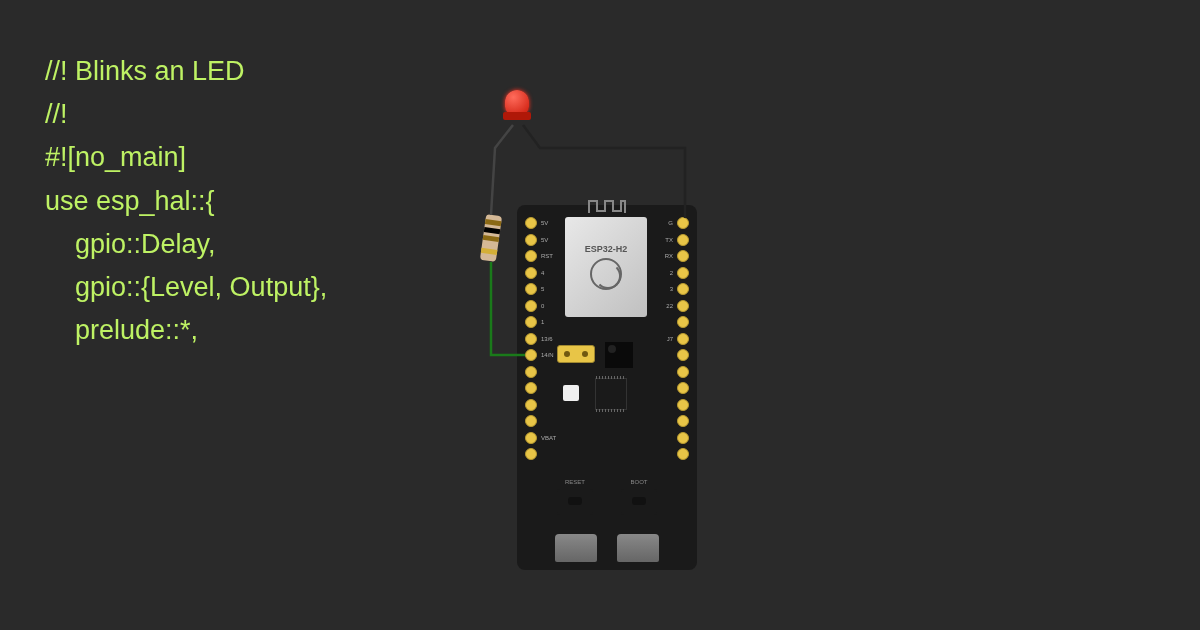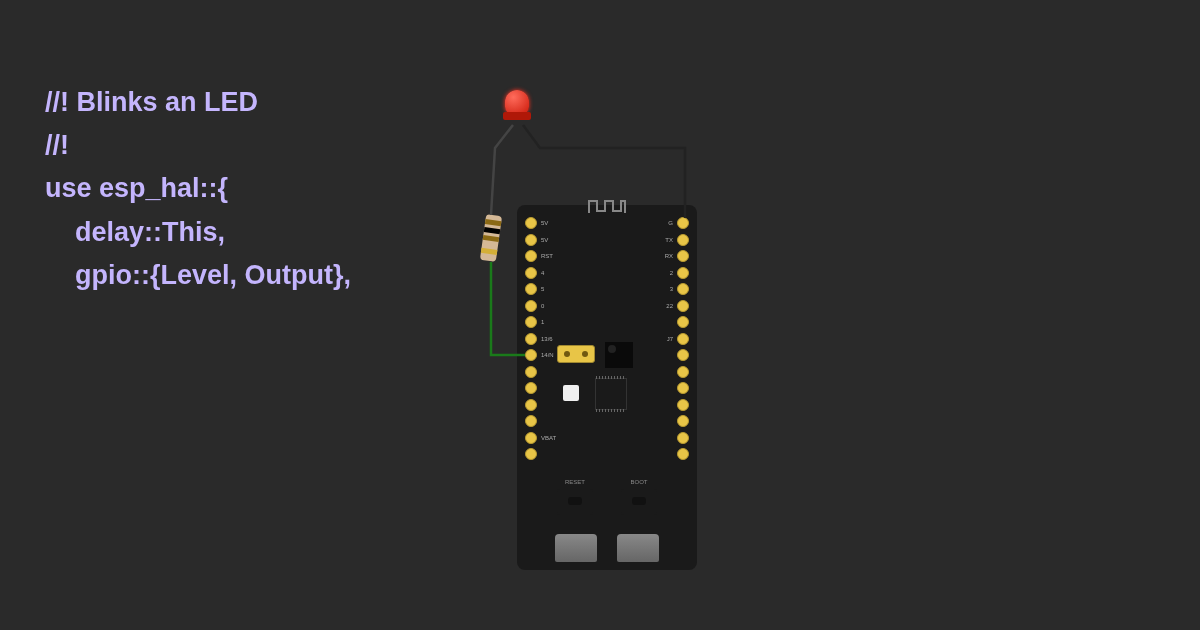--- a/index.html
+++ b/index.html
@@ -11,23 +11,22 @@
       color: #999;
       position: relative;
       overflow: hidden;
     }
     .code-panel {
       position: absolute;
       left: 45px;
       top: 50px;
       font-size: 27px;
       line-height: 1.6;
-      color: #c4b5fd;
-      font-weight: 700;
-      margin-top: 31px;
+      color: #bef264;
+      font-weight: 400;
     }
     .code-line { white-space: pre; }
     .simulator {
       position: absolute;
       left: 455px;
       top: 90px;
       width: 280px;
       height: 420px;
     }
     .led {
@@ -290,24 +289,26 @@
       border-radius: 4px 4px 2px 2px;
     }
   </style>
 </head>
 <body>
 
 <div class="code-panel">
   <div class="code-line">//! Blinks an LED</div>
   <div class="code-line">//!</div>
   <div class="code-line"></div>
+  <div class="code-line">#![no_main]</div>
   <div class="code-line"></div>
   <div class="code-line">use esp_hal::{</div>
-  <div class="code-line">    delay::This,</div>
+  <div class="code-line">    gpio::Delay,</div>
   <div class="code-line">    gpio::{Level, Output},</div>
+  <div class="code-line">    prelude::*,</div>
 </div>
 
 <div class="simulator">
 
   <svg class="wire" style="left:0;top:0;width:280px;height:420px;position:absolute;z-index:1">
     <path d="M 58 35 L 40 58 L 36 125" stroke="#444" stroke-width="2.5"></path>
     <path d="M 68 35 L 85 58 L 230 58 L 230 128" stroke="#222" stroke-width="2.5"></path>
     <path d="M 36 172 L 36 265 L 70 265" stroke="#1a7a1a" stroke-width="2.5"></path>
   </svg>
 
@@ -396,20 +397,24 @@
       <div class="pin-label">J7</div>
       <div class="pin-label"></div>
       <div class="pin-label"></div>
       <div class="pin-label"></div>
       <div class="pin-label"></div>
       <div class="pin-label"></div>
       <div class="pin-label"></div>
       <div class="pin-label"></div>
     </div>
 
+    <div class="metal-shield">
+      <div class="shield-label">ESP32-H2</div>
+      <div class="esp-logo"></div>
+    </div>
 
     <div class="component-area">
       <div class="yellow-comp"></div>
       <div class="black-chip"></div>
       <div class="white-led"></div>
       <div class="small-chip"></div>
     </div>
 
     <div class="buttons-row">
       <div class="tact-button">

